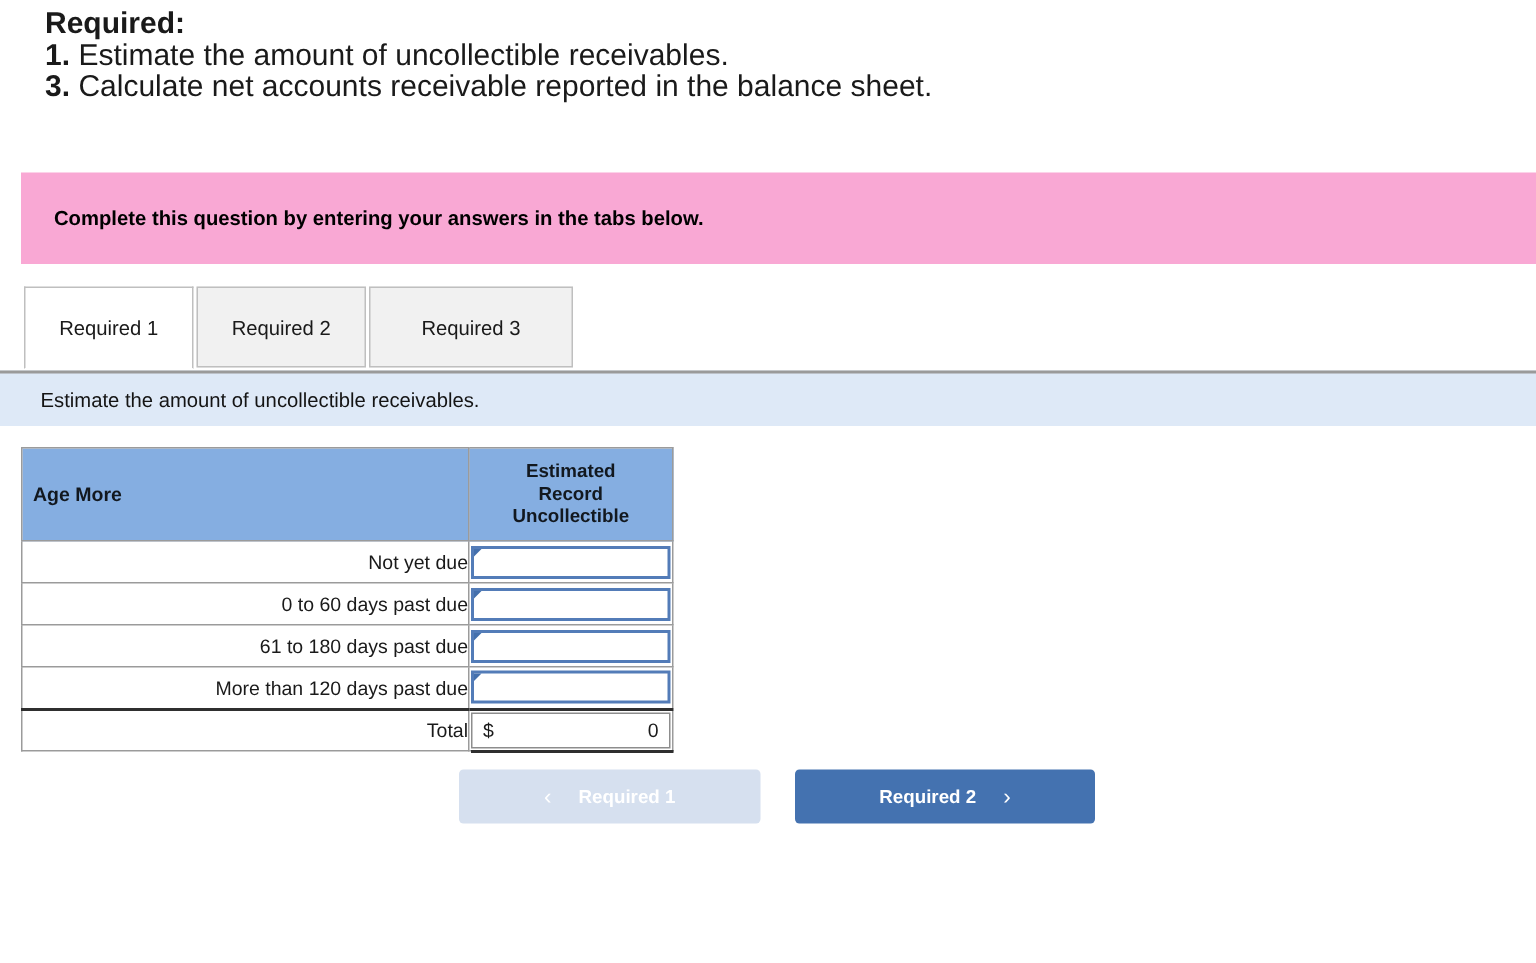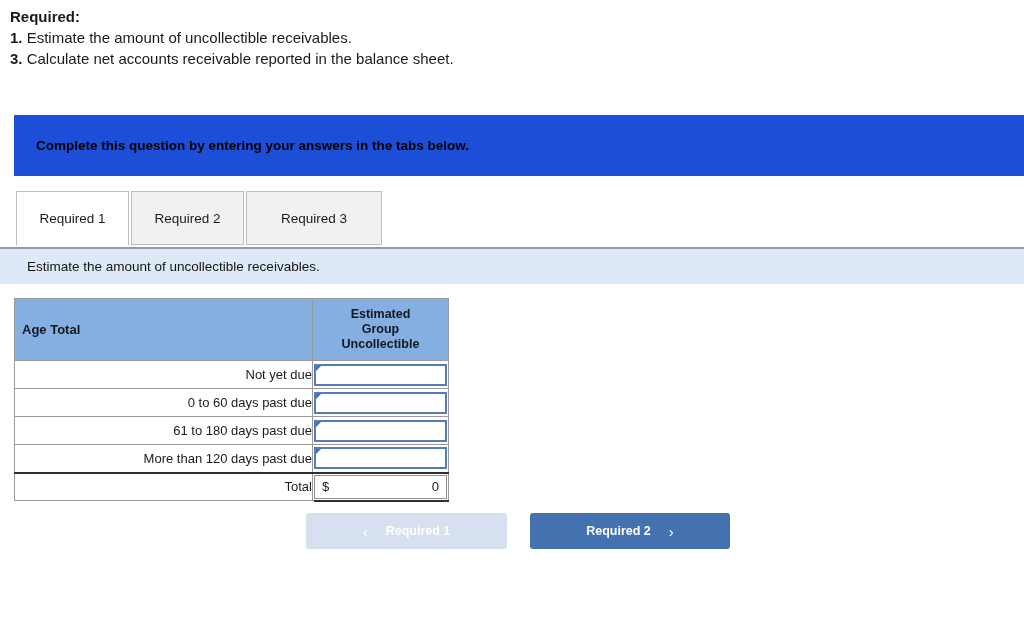--- a/index.html
+++ b/index.html
@@ -8,33 +8,34 @@
     width: 1024px; height: 642px;
     background: #ffffff;
     font-family: "Liberation Sans", sans-serif;
     color: #1a1a1a;
     overflow: hidden;
   }
 
   
   .intro {
     padding: 6px 0 0 10px;
-    font-size: 15px;
+    font-size: 20px;
     line-height: 21px;
+    margin-left: 20px;
   }
   .intro-title { font-weight: bold; }
   .intro-line { white-space: nowrap; }
   .intro-num { font-weight: bold; }
 
   
   .gray-banner {
     position: absolute;
     left: 14px; top: 115px;
     width: 1010px; height: 61px;
-    background: #1d4ed8;
+    background: #f9a8d4;
     display: flex;
     align-items: center;
   }
   .gray-banner-text {
     font-size: 13.5px;
     font-weight: bold;
     color: #000;
     padding-left: 22px;
   }
 
@@ -223,24 +224,24 @@
   </div>
 </div>
 
 <div class="blue-bar">
   <span class="blue-bar-text">Estimate the amount of uncollectible receivables.</span>
 </div>
 
 <table class="agetable">
   <thead>
     <tr>
-      <th class="th-age">Age Total</th>
+      <th class="th-age">Age More</th>
       <th class="th-est">
         <div>Estimated</div>
-        <div>Group</div>
+        <div>Record</div>
         <div>Uncollectible</div>
       </th>
     </tr>
   </thead>
   <tbody>
     <tr>
       <td class="label">Not yet due</td>
       <td class="inputcell">
         <div class="cellbox">
           <span class="corner-tri"></span>

